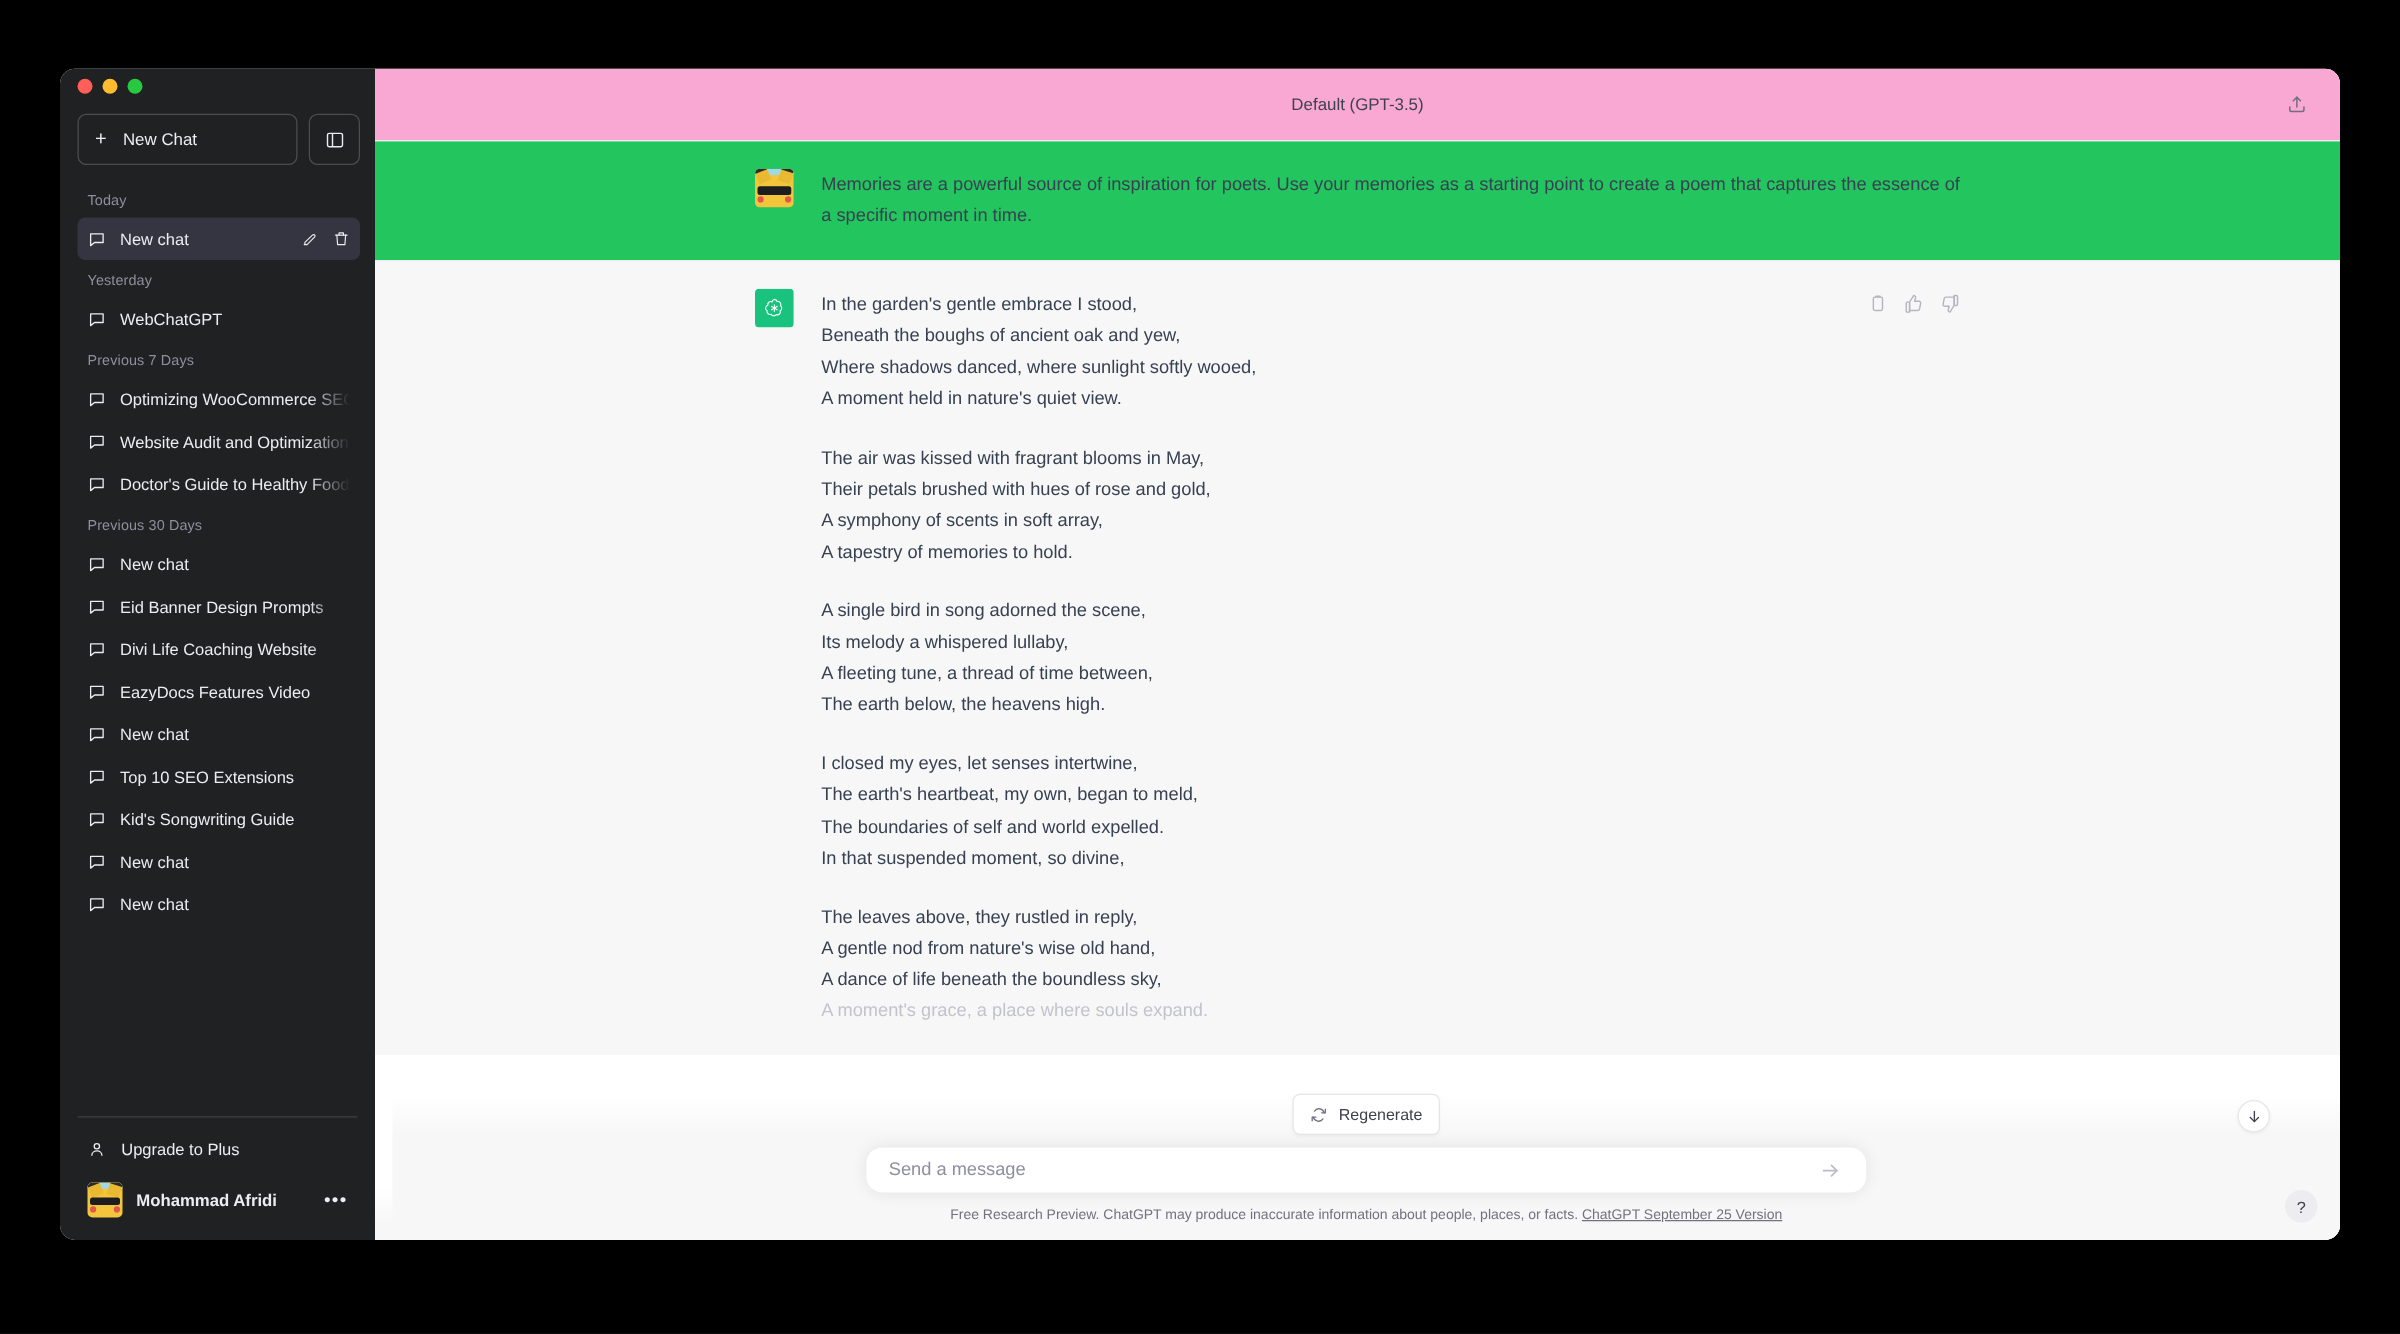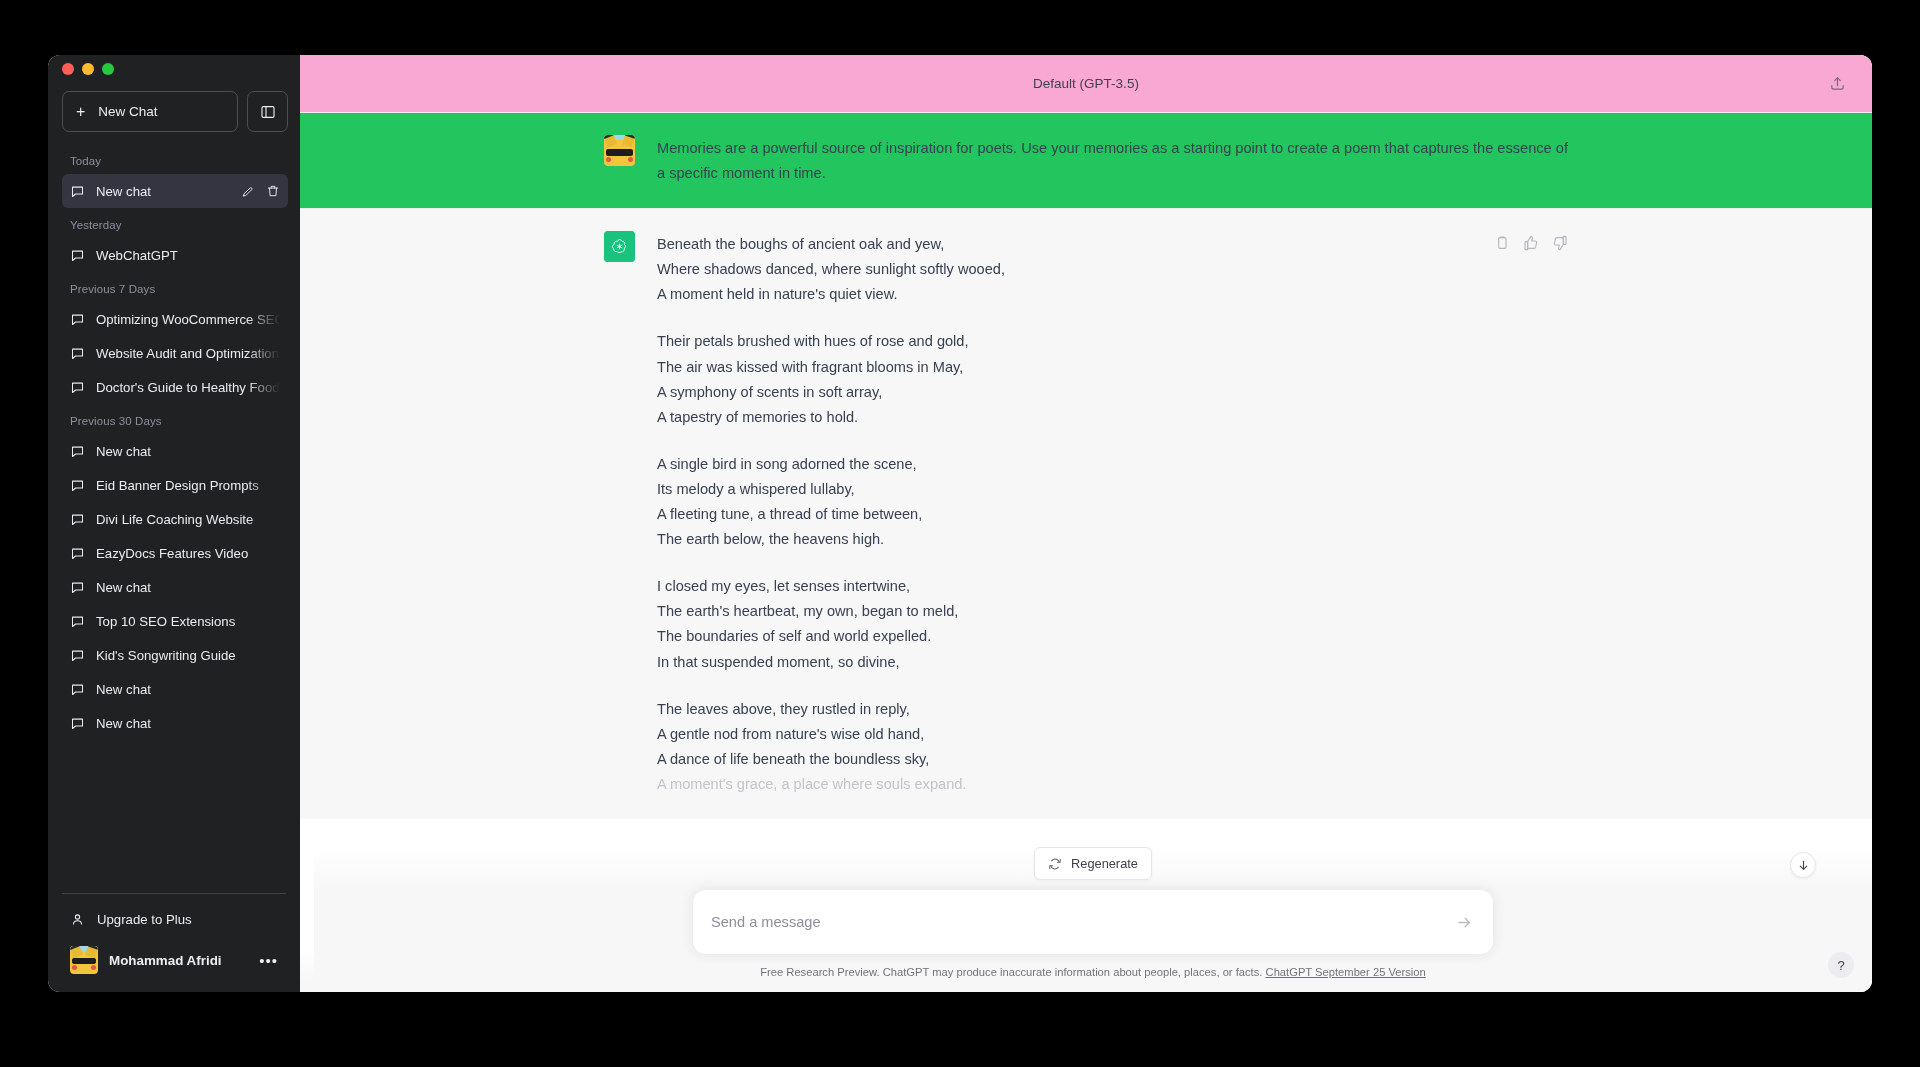--- a/index.html
+++ b/index.html
@@ -293,21 +293,21 @@
   .composer-wrap { display: flex; justify-content: center; padding: 0 48px; }
   .composer {
     width: 100%;
     max-width: 800px;
     background: #ffffff;
     border-radius: 13px;
     box-shadow: 0 0 14px rgba(0,0,0,.09);
     display: flex;
     align-items: center;
     padding: 0 16px 0 18px;
-    height: 64px;
+    height: 36px;
   }
   .composer input {
     flex: 1;
     border: none;
     outline: none;
     font-size: 14.6px;
     font-family: "Liberation Sans", sans-serif;
     color: #40414f;
     background: transparent;
     height: 100%;
@@ -527,26 +527,27 @@
         <div class="msg-inner">
           <div class="msg-avatar">
             <div class="gpt-avatar">
               <svg width="19" height="19" viewBox="0 0 24 24" fill="none" stroke="#ffffff" stroke-width="1.1">
                 <path d="M12 3.2a3 3 0 0 1 2.9 2.2 3 3 0 0 1 3.4 4.2 3 3 0 0 1-.5 5.1 3 3 0 0 1-3.9 3.9 3 3 0 0 1-5.1-.5 3 3 0 0 1-4.2-3.4A3 3 0 0 1 3.2 12a3 3 0 0 1 2.2-2.9A3 3 0 0 1 9.6 5.7 3 3 0 0 1 12 3.2z"></path>
                 <path d="M12 8.4v7.2M8.8 10.2l6.4 3.6M8.8 13.8l6.4-3.6"></path>
               </svg>
             </div>
           </div>
           <div class="msg-body" id="assistant-body">
+              <span class="poem-line">In the garden's gentle embrace I stood,</span>
               <span class="poem-line">Beneath the boughs of ancient oak and yew,</span>
               <span class="poem-line">Where shadows danced, where sunlight softly wooed,</span>
               <span class="poem-line">A moment held in nature's quiet view.</span>
               <span class="poem-gap"></span>
+              <span class="poem-line">The air was kissed with fragrant blooms in May,</span>
               <span class="poem-line">Their petals brushed with hues of rose and gold,</span>
-              <span class="poem-line">The air was kissed with fragrant blooms in May,</span>
               <span class="poem-line">A symphony of scents in soft array,</span>
               <span class="poem-line">A tapestry of memories to hold.</span>
               <span class="poem-gap"></span>
               <span class="poem-line">A single bird in song adorned the scene,</span>
               <span class="poem-line">Its melody a whispered lullaby,</span>
               <span class="poem-line">A fleeting tune, a thread of time between,</span>
               <span class="poem-line">The earth below, the heavens high.</span>
               <span class="poem-gap"></span>
               <span class="poem-line">I closed my eyes, let senses intertwine,</span>
               <span class="poem-line">The earth's heartbeat, my own, began to meld,</span>

